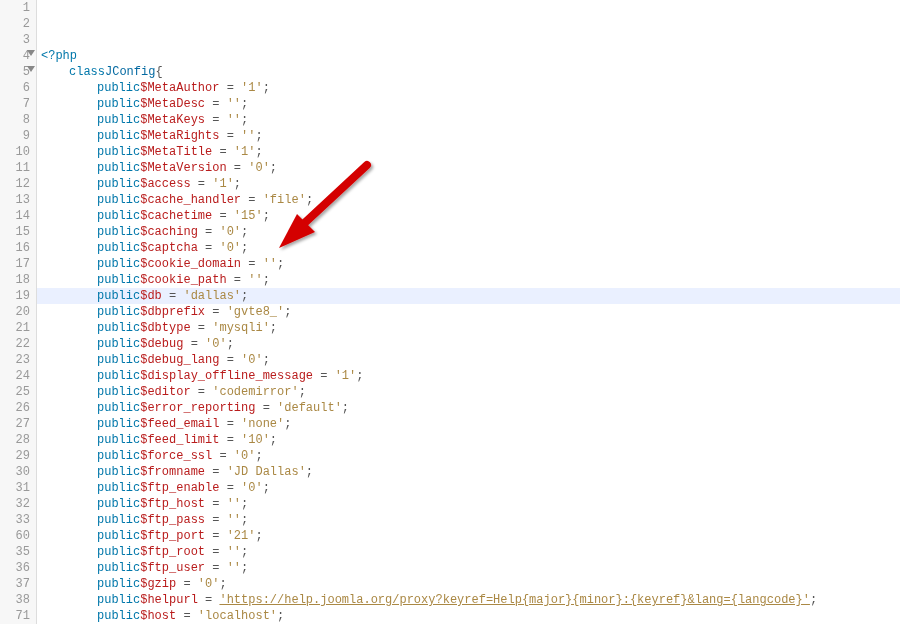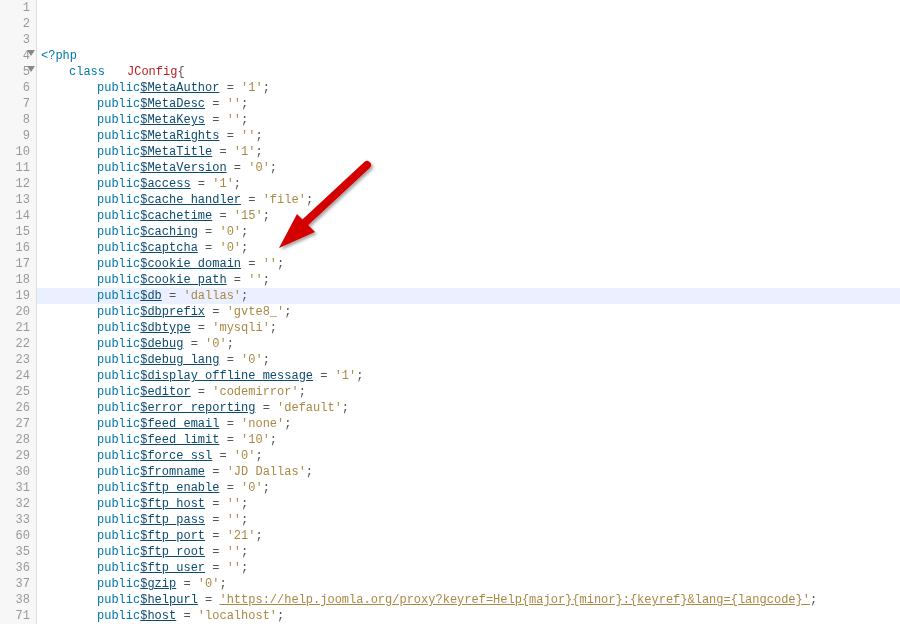--- a/index.html
+++ b/index.html
@@ -50,24 +50,24 @@
   }
   .highlight {
     background: #eaf0ff;
     margin-left: -4px;
     padding-left: 4px;
     width: calc(100% + 4px);
   }
   .k { color: #0077aa; text-align: right; }       
   .t { color: #0077aa; }       
   .m { color: #0077aa; }       
-  .v { color: #0c4a6e; text-decoration: underline; }       
+  .v { color: #b91c1c; }       
   .s { color: #aa8844; }       
   .p { color: #555; }          
-  .n { color: #b91c1c; margin-left: 22px; }       
+  .n { color: #0369a1; }       
   .u { text-decoration: underline; }
   .indent1 { padding-left: 28px; display:inline-block;}
   .indent2 { padding-left: 56px; display:inline-block;}
   .arrow-svg {
     position: absolute;
     pointer-events: none;
     z-index: 5;
   }
 </style>
 </head>

